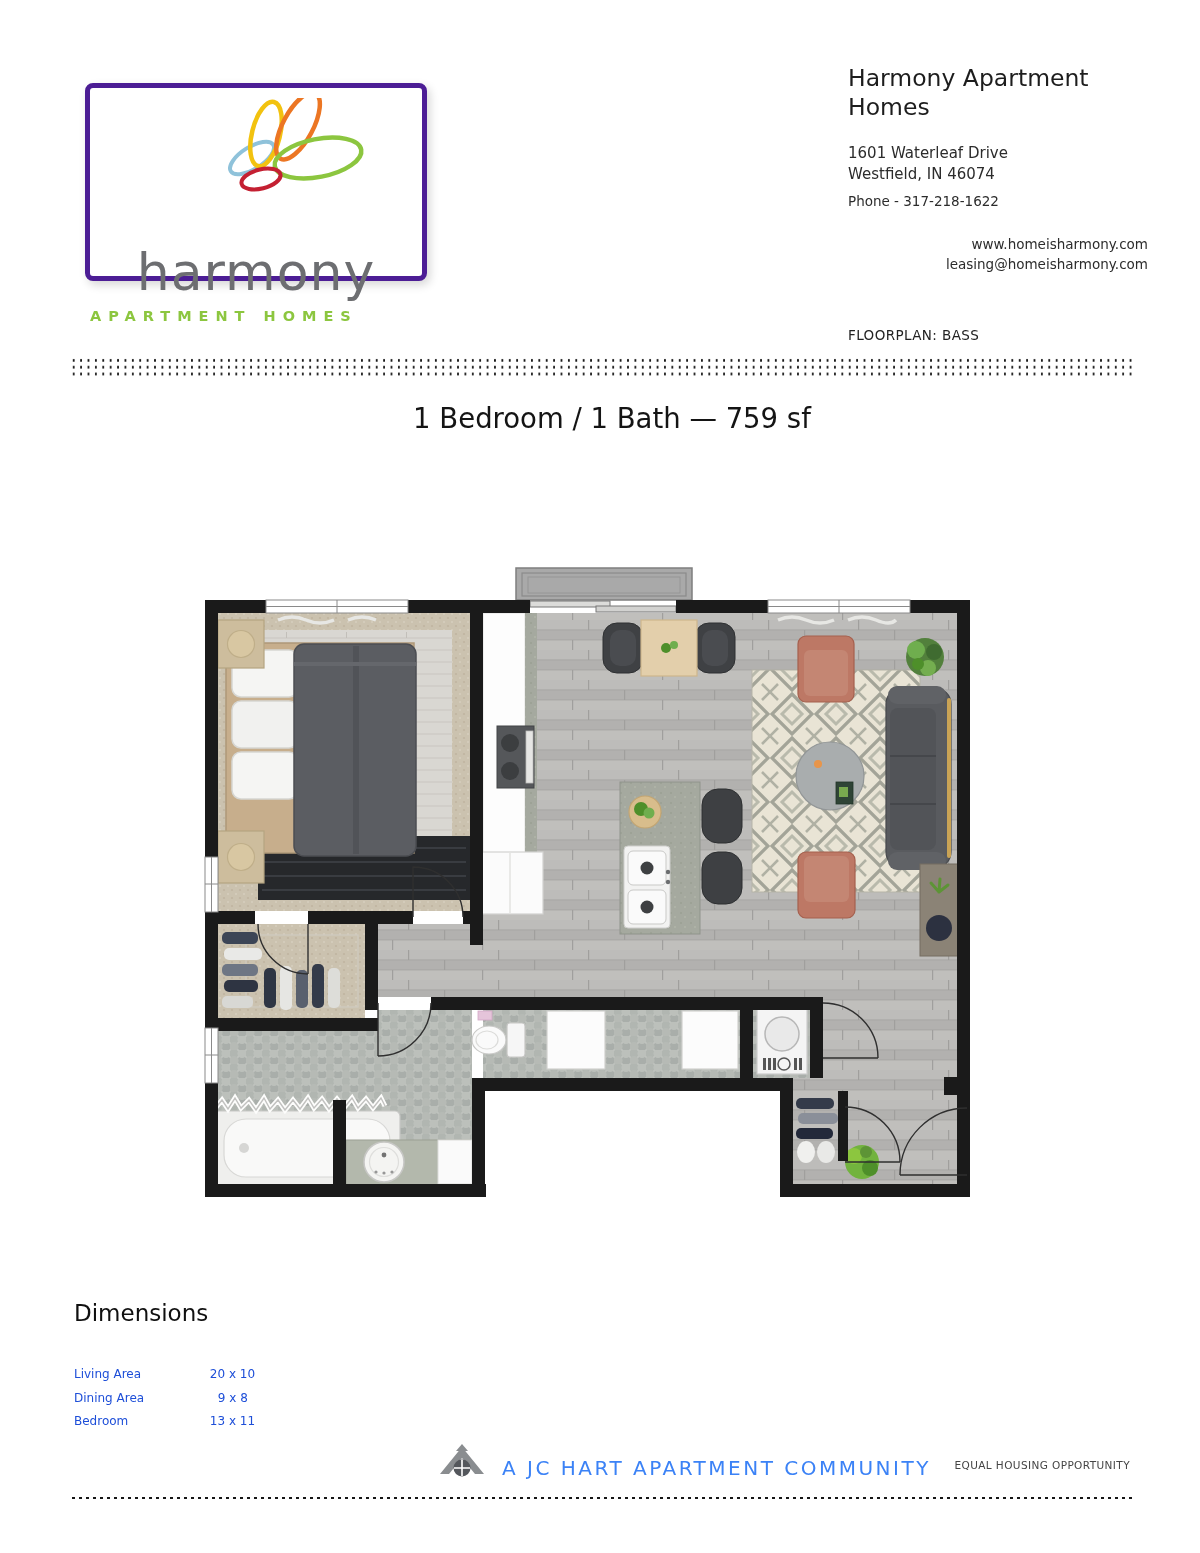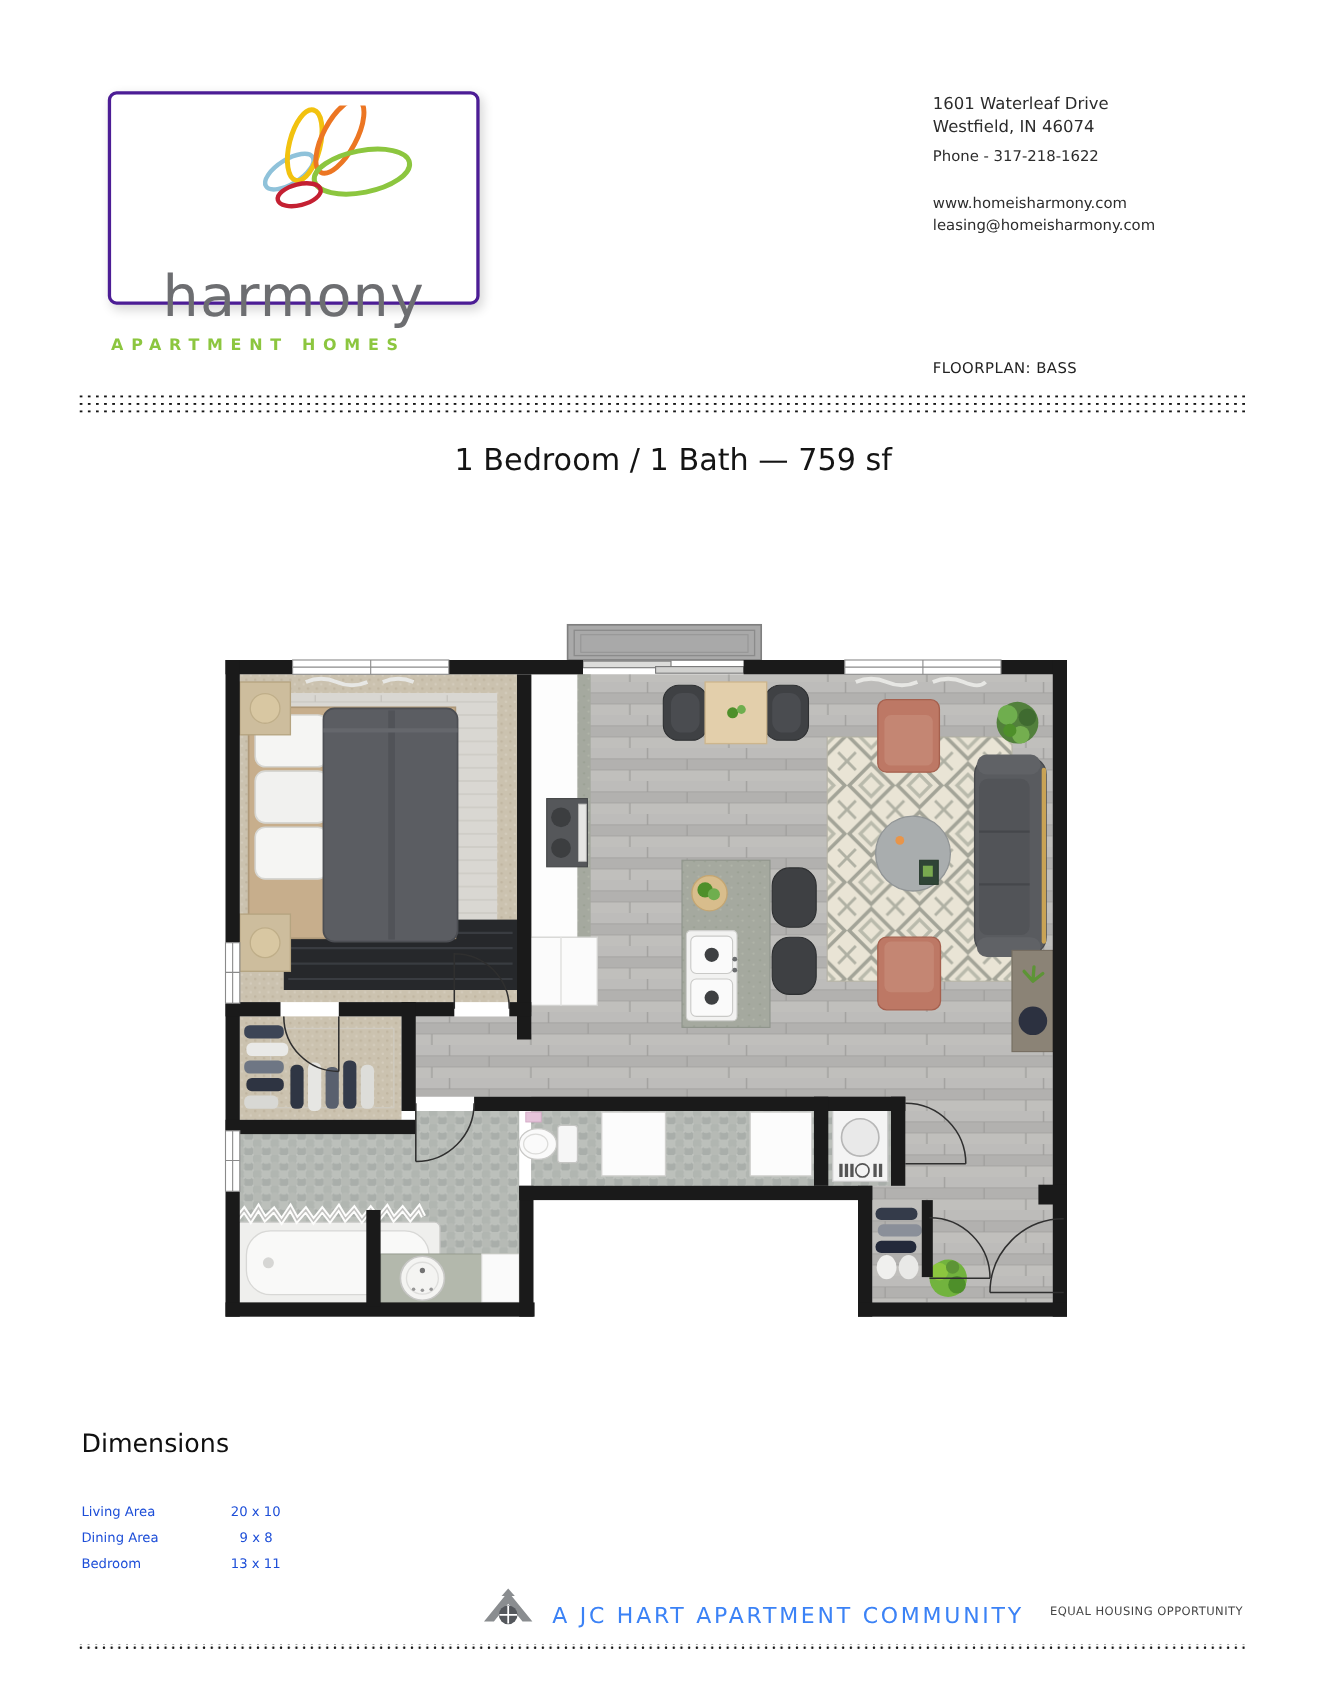--- a/index.html
+++ b/index.html
@@ -1,27 +1,27 @@
 <!DOCTYPE html>
 <html><head>
 <meta charset="utf-8">
 <style>
   html,body{margin:0;padding:0;background:#fff;}
   body{width:1200px;height:1553px;position:relative;font-family:"DejaVu Sans","Liberation Sans",sans-serif;color:#1c1c1c;overflow:hidden;}
   .abs{position:absolute;}
   
-  .logo-card{left:98px;top:83px;width:332px;height:188px;background:#fff;border:3px solid #4c1d95;border-radius:8px;box-shadow:3px 4px 10px rgba(0,0,0,.16);}
+  .logo-card{left:85px;top:83px;width:332px;height:188px;background:#fff;border:5px solid #4c1d95;border-radius:8px;box-shadow:3px 4px 10px rgba(0,0,0,.16);}
   .logo-brand{left:0;top:158px;width:100%;text-align:center;font-size:52px;color:#6d6e71;letter-spacing:1px;line-height:1;}
   .logo-tag{left:0;top:220px;width:100%;text-align:left;font-size:14.5px;font-weight:600;color:#8cc63f;letter-spacing:7px;}
   
   .hdr{left:848px;top:64px;width:300px;}
   .hdr h1{margin:0;font-size:23.5px;font-weight:500;color:#1d1d1d;line-height:1.25;}
   .hdr .addr{margin-top:20px;font-size:15px;color:#2c2c2c;line-height:1.4;}
   .hdr .phone{margin-top:8px;font-size:13.5px;color:#2c2c2c;}
-  .hdr .web{margin-top:25px;font-size:13.5px;color:#2c2c2c;line-height:1.5;}
+  .hdr .web{margin-top:25px;font-size:13.5px;color:#2c2c2c;line-height:1.5;text-align:right;}
   .fp-label{left:848px;top:327px;font-size:13.5px;color:#222;letter-spacing:.4px;}
   .dotband{left:70px;top:357px;width:1062px;height:20px;
      background-image:radial-gradient(circle,#161616 1.05px,transparent 1.2px);
      background-size:7.4px 6.8px;}
   .dotline{left:70px;top:1495px;width:1062px;height:4px;
      background-image:radial-gradient(circle,#161616 1.2px,transparent 1.35px);
      background-size:7px 4px;background-position:0 1px;}
   .page-title{left:0;top:402px;width:100%;text-align:center;font-size:27.5px;color:#141414;margin-left:12px;}
   .plan{left:198px;top:560px;}
   .dims-h{left:74px;top:1300px;font-size:23px;color:#101010;}
@@ -41,20 +41,21 @@
     <ellipse cx="58" cy="36" rx="33" ry="14" transform="rotate(-76 58 36)" fill="none" stroke="#f2c20f" stroke-width="4.5"></ellipse>
     <ellipse cx="90" cy="28" rx="37" ry="15" transform="rotate(-62 90 28)" fill="none" stroke="#ec7623" stroke-width="4.5"></ellipse>
     <ellipse cx="110" cy="60" rx="44" ry="19" transform="rotate(-11 110 60)" fill="none" stroke="#8cc63f" stroke-width="4.5"></ellipse>
     <ellipse cx="53" cy="81" rx="20" ry="9.5" transform="rotate(-14 53 81)" fill="none" stroke="#c42032" stroke-width="4"></ellipse>
   </svg>
   <div class="abs logo-brand">harmony</div>
   <div class="abs logo-tag">APARTMENT HOMES</div>
 </div>
 
 <div class="abs hdr">
+  <h1><span>Harmony Apartment</span><br><span>Homes</span></h1>
   <div class="addr">
     <div>1601 Waterleaf Drive</div>
     <div>Westfield, IN 46074</div>
   </div>
   <div class="phone">Phone - 317-218-1622</div>
   <div class="web">
     <div>www.homeisharmony.com</div>
     <div>leasing@homeisharmony.com</div>
   </div>
 </div>

